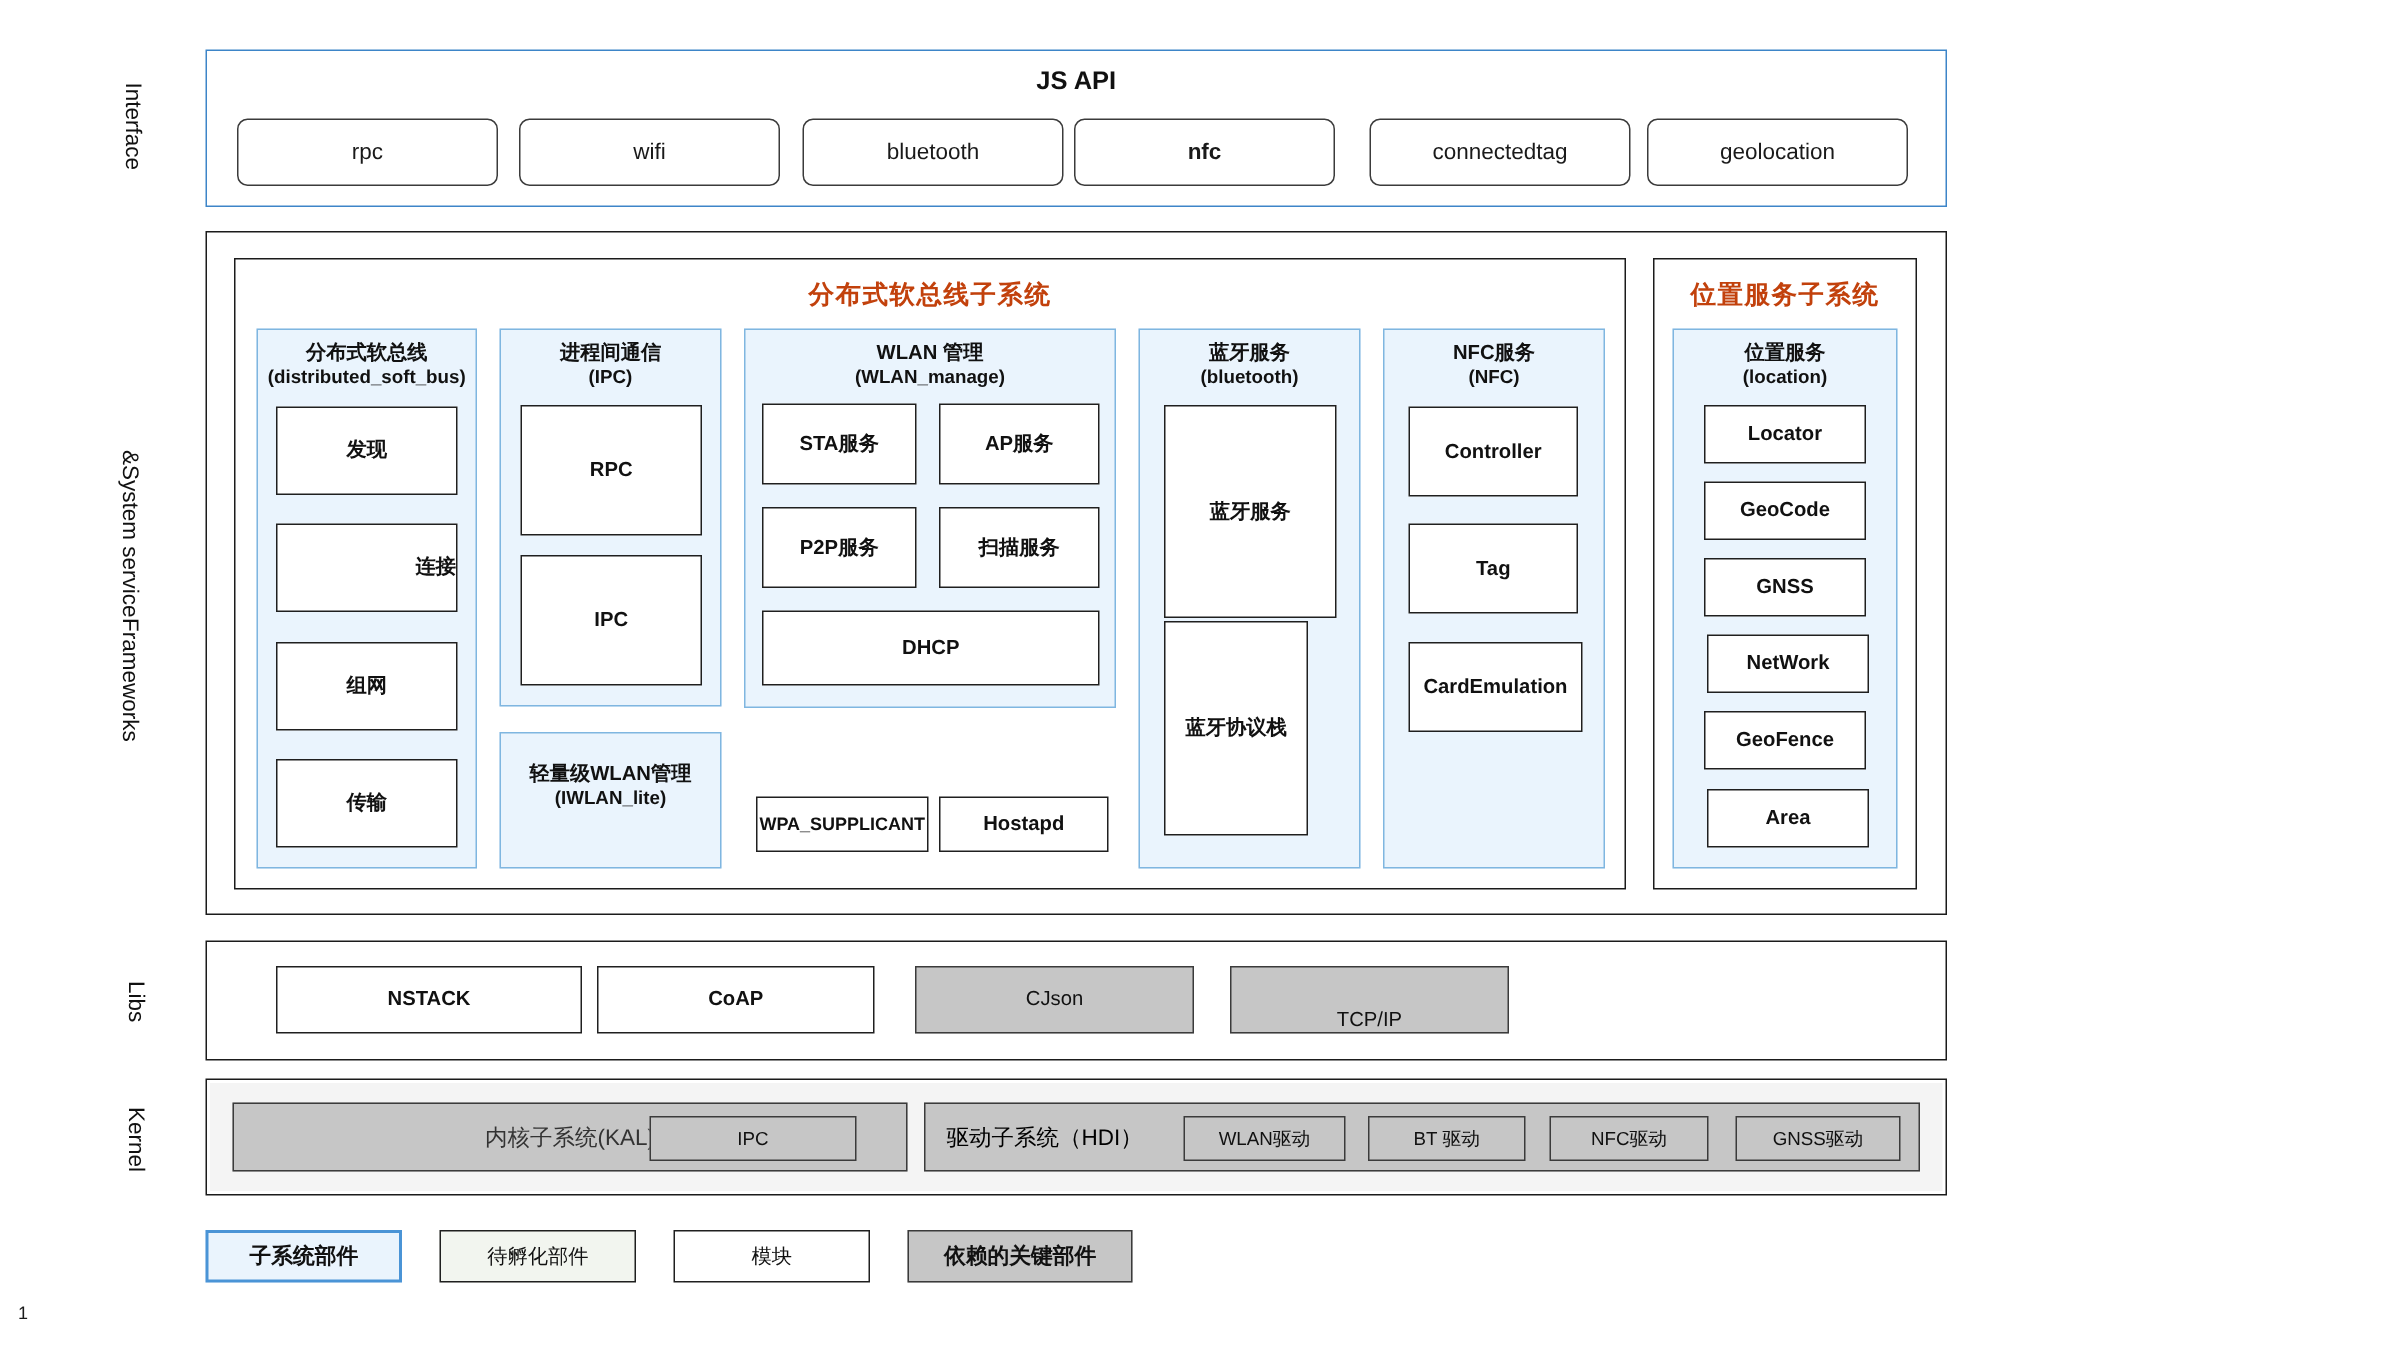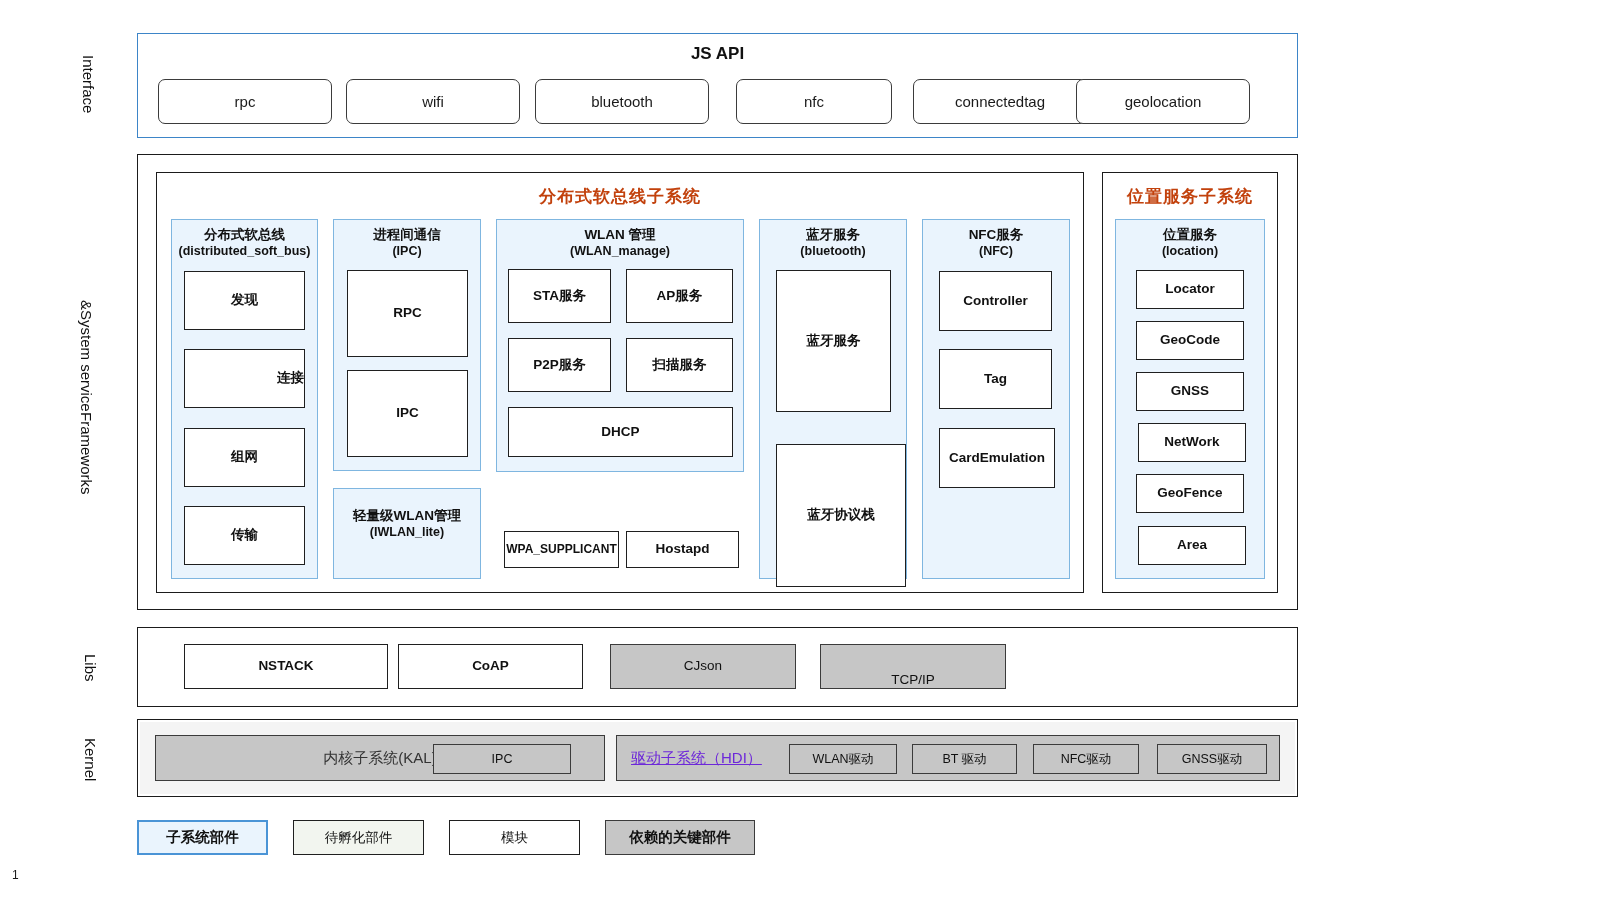--- a/index.html
+++ b/index.html
@@ -160,27 +160,27 @@
   </div>
   <div class="rbox" style="position:absolute; left:158px; top:79px; width:174px; height:45px;">
     <span>rpc</span>
   </div>
   <div class="rbox" style="position:absolute; left:346px; top:79px; width:174px; height:45px;">
     <span>wifi</span>
   </div>
   <div class="rbox" style="position:absolute; left:535px; top:79px; width:174px; height:45px;">
     <span>bluetooth</span>
   </div>
-  <div class="rbox" style="position:absolute; left:736px; top:79px; width:156px; height:45px;">
+  <div class="rbox" style="position:absolute; left:716px; top:79px; width:174px; height:45px;font-weight:bold;">
     <span>nfc</span>
   </div>
   <div class="rbox" style="position:absolute; left:913px; top:79px; width:174px; height:45px;">
     <span>connectedtag</span>
   </div>
-  <div class="rbox" style="position:absolute; left:1076px; top:79px; width:174px; height:45px;">
+  <div class="rbox" style="position:absolute; left:1098px; top:79px; width:174px; height:45px;">
     <span>geolocation</span>
   </div>
 
   <div class="band" style="left:137px; top:154px; width:1161px; height:456px;"></div>
 
   <div class="subsys" style="left:156px; top:172px; width:928px; height:421px;">
     <div class="subsys-title" style="margin-top:12px;">分布式软总线子系统</div>
   </div>
 
   <div class="comp" style="left:171px; top:219px; width:147px; height:360px;">
@@ -253,21 +253,21 @@
 
   <div class="comp" style="left:759px; top:219px; width:148px; height:360px;">
     <div class="comp-title">
       <span>蓝牙服务</span>
       <span class="sub">(bluetooth)</span>
     </div>
   </div>
   <div class="mod" style="left:776px; top:270px; width:115px; height:142px;">
     <span>蓝牙服务</span>
   </div>
-  <div class="mod" style="left:776px; top:444px; width:130px; height:143px;">
+  <div class="mod" style="left:776px; top:414px; width:96px; height:143px;">
     <span>蓝牙协议栈</span>
   </div>
 
   <div class="comp" style="left:922px; top:219px; width:148px; height:360px;">
     <div class="comp-title">
       <span>NFC服务</span>
       <span class="sub">(NFC)</span>
     </div>
   </div>
   <div class="mod" style="left:939px; top:271px; width:113px; height:60px;">
@@ -327,21 +327,21 @@
   <div class="kernel-box" style="left:140px; top:722px; width:1155px; height:72px; background:#f4f4f4; border:none;"></div>
 
   <div class="graywrap" style="position:absolute; left:155px; top:735px; width:450px; height:46px; display:flex; align-items:center; justify-content:center;">
     <span style="font-size:15px; color:#333;">内核子系统(KAL)</span>
     <span class="mod gray" style="position:absolute; left:277px; top:8px; width:138px; height:30px; font-size:12.5px; font-weight:normal;">
       <span>IPC</span>
     </span>
   </div>
 
   <div class="graywrap" style="position:absolute; left:616px; top:735px; width:664px; height:46px; display:flex; align-items:center;">
-    <span style="font-size:15px; color:#6d28d9; margin-left:14px;text-decoration:underline;">驱动子系统（HDI）</span>
+    <span style="font-size:15px; color:#000000; margin-left:14px;">驱动子系统（HDI）</span>
     <span class="mod gray" style="position:absolute; left:172px; top:8px; width:108px; height:30px; font-size:12.5px; font-weight:normal;">
       <span>WLAN驱动</span>
     </span>
     <span class="mod gray" style="position:absolute; left:295px; top:8px; width:105px; height:30px; font-size:12.5px; font-weight:normal;">
       <span>BT 驱动</span>
     </span>
     <span class="mod gray" style="position:absolute; left:416px; top:8px; width:106px; height:30px; font-size:12.5px; font-weight:normal;">
       <span>NFC驱动</span>
     </span>
     <span class="mod gray" style="position:absolute; left:540px; top:8px; width:110px; height:30px; font-size:12.5px; font-weight:normal;">

